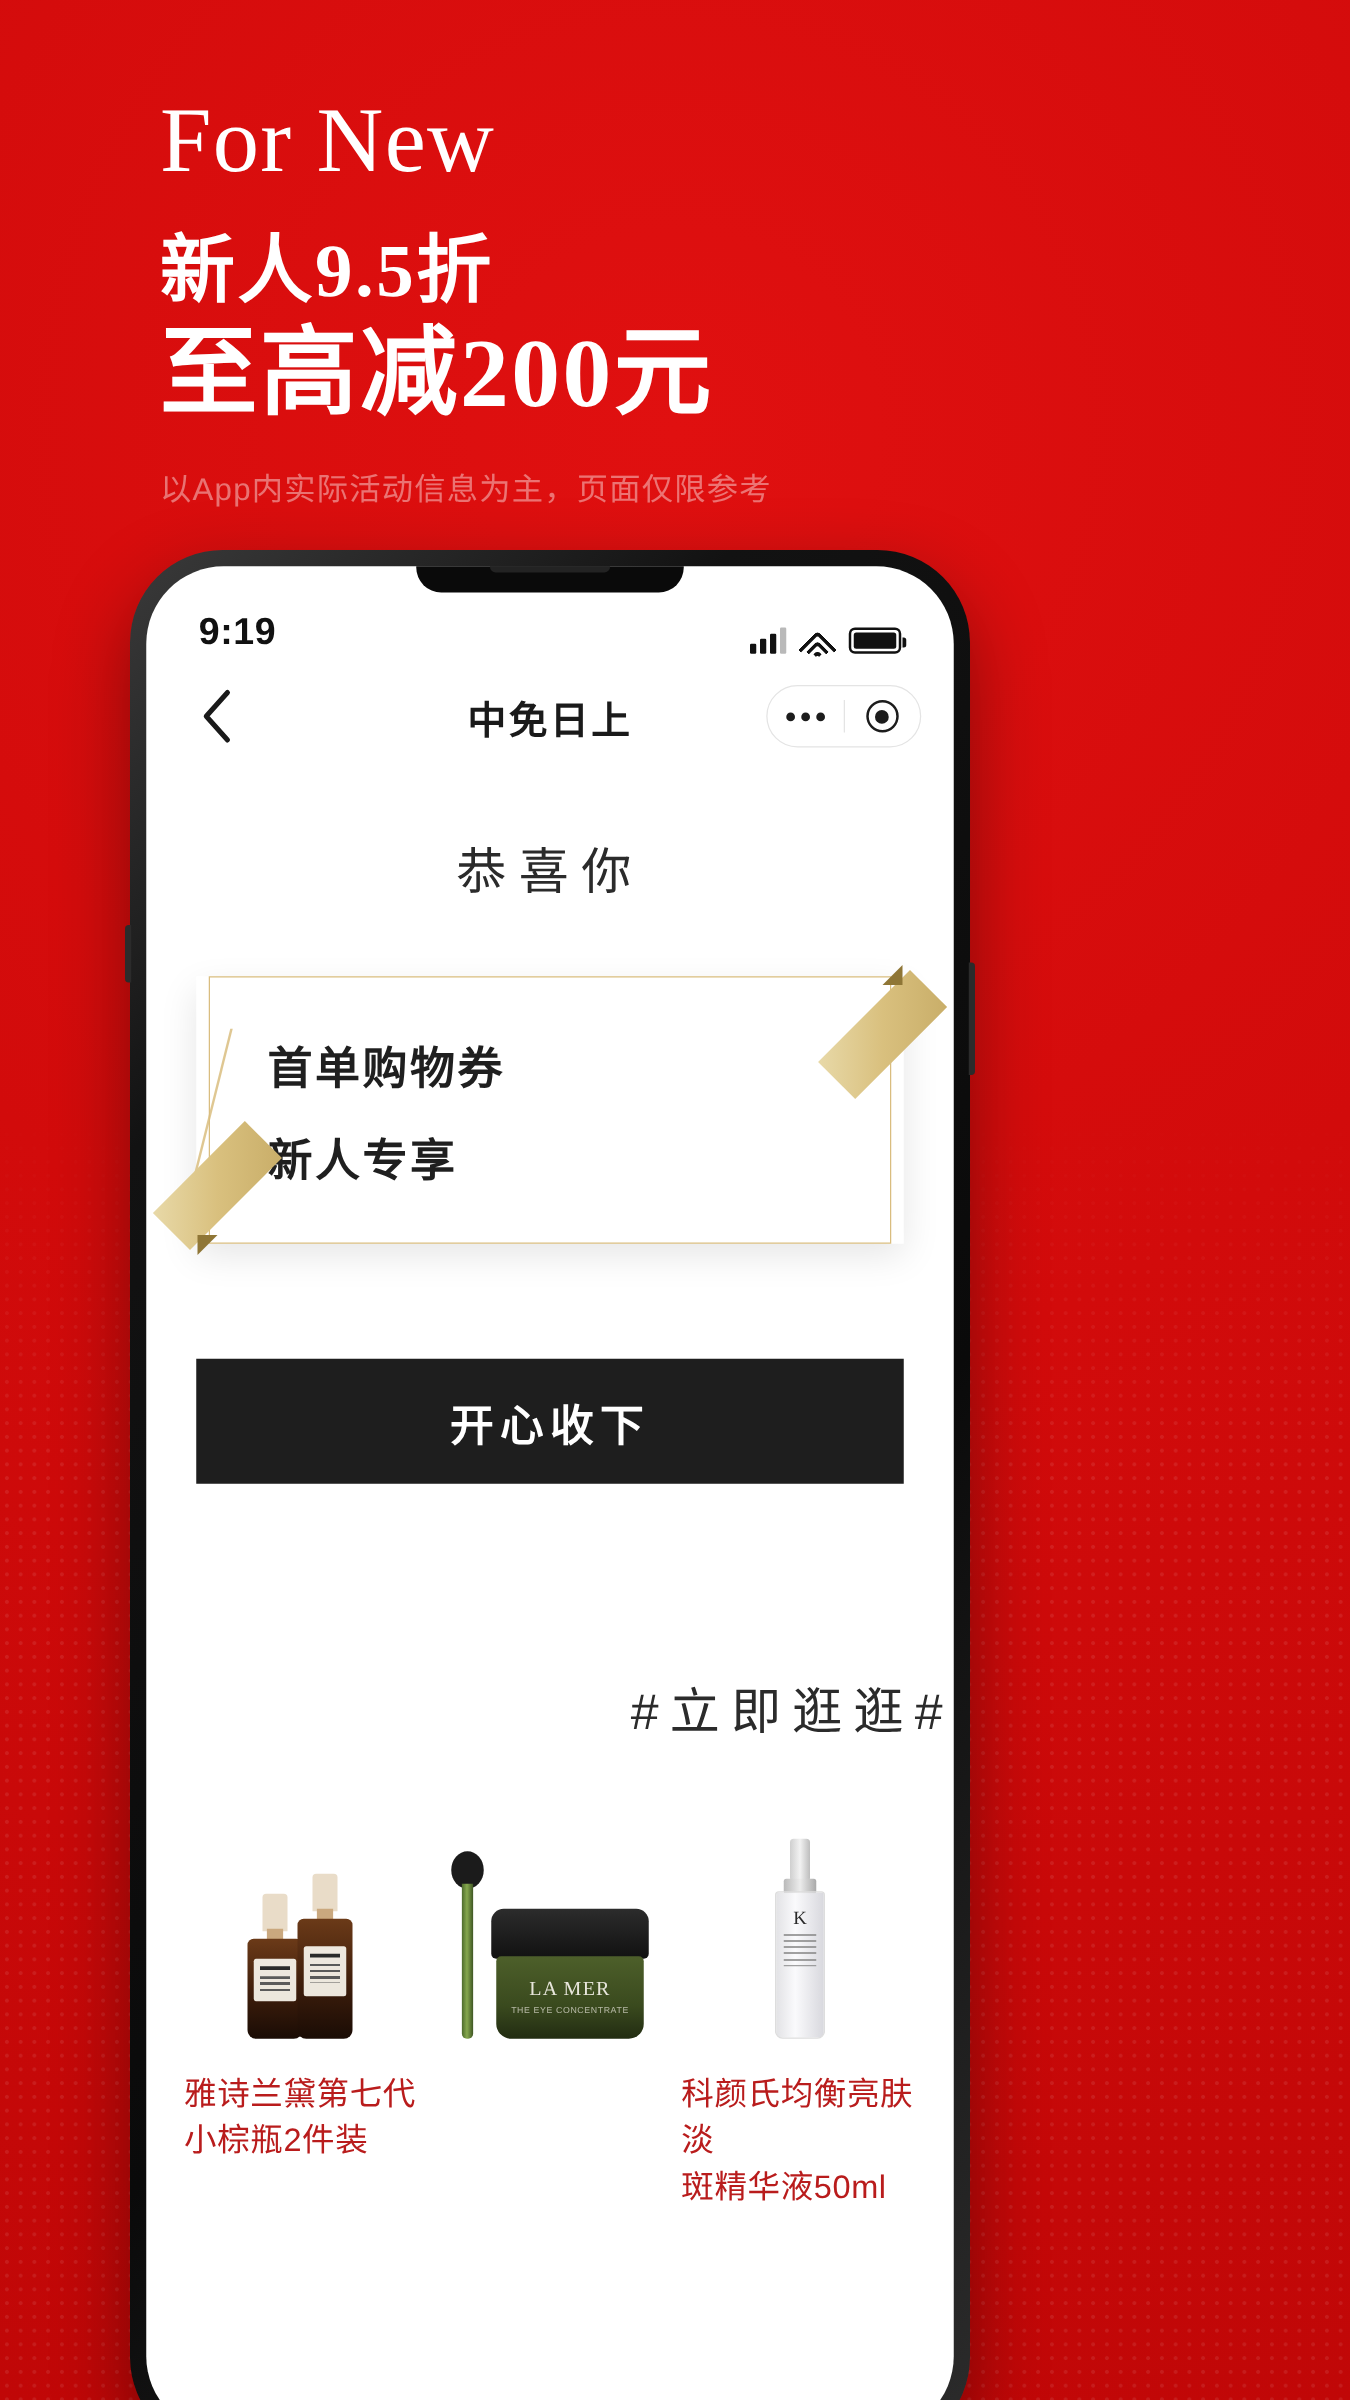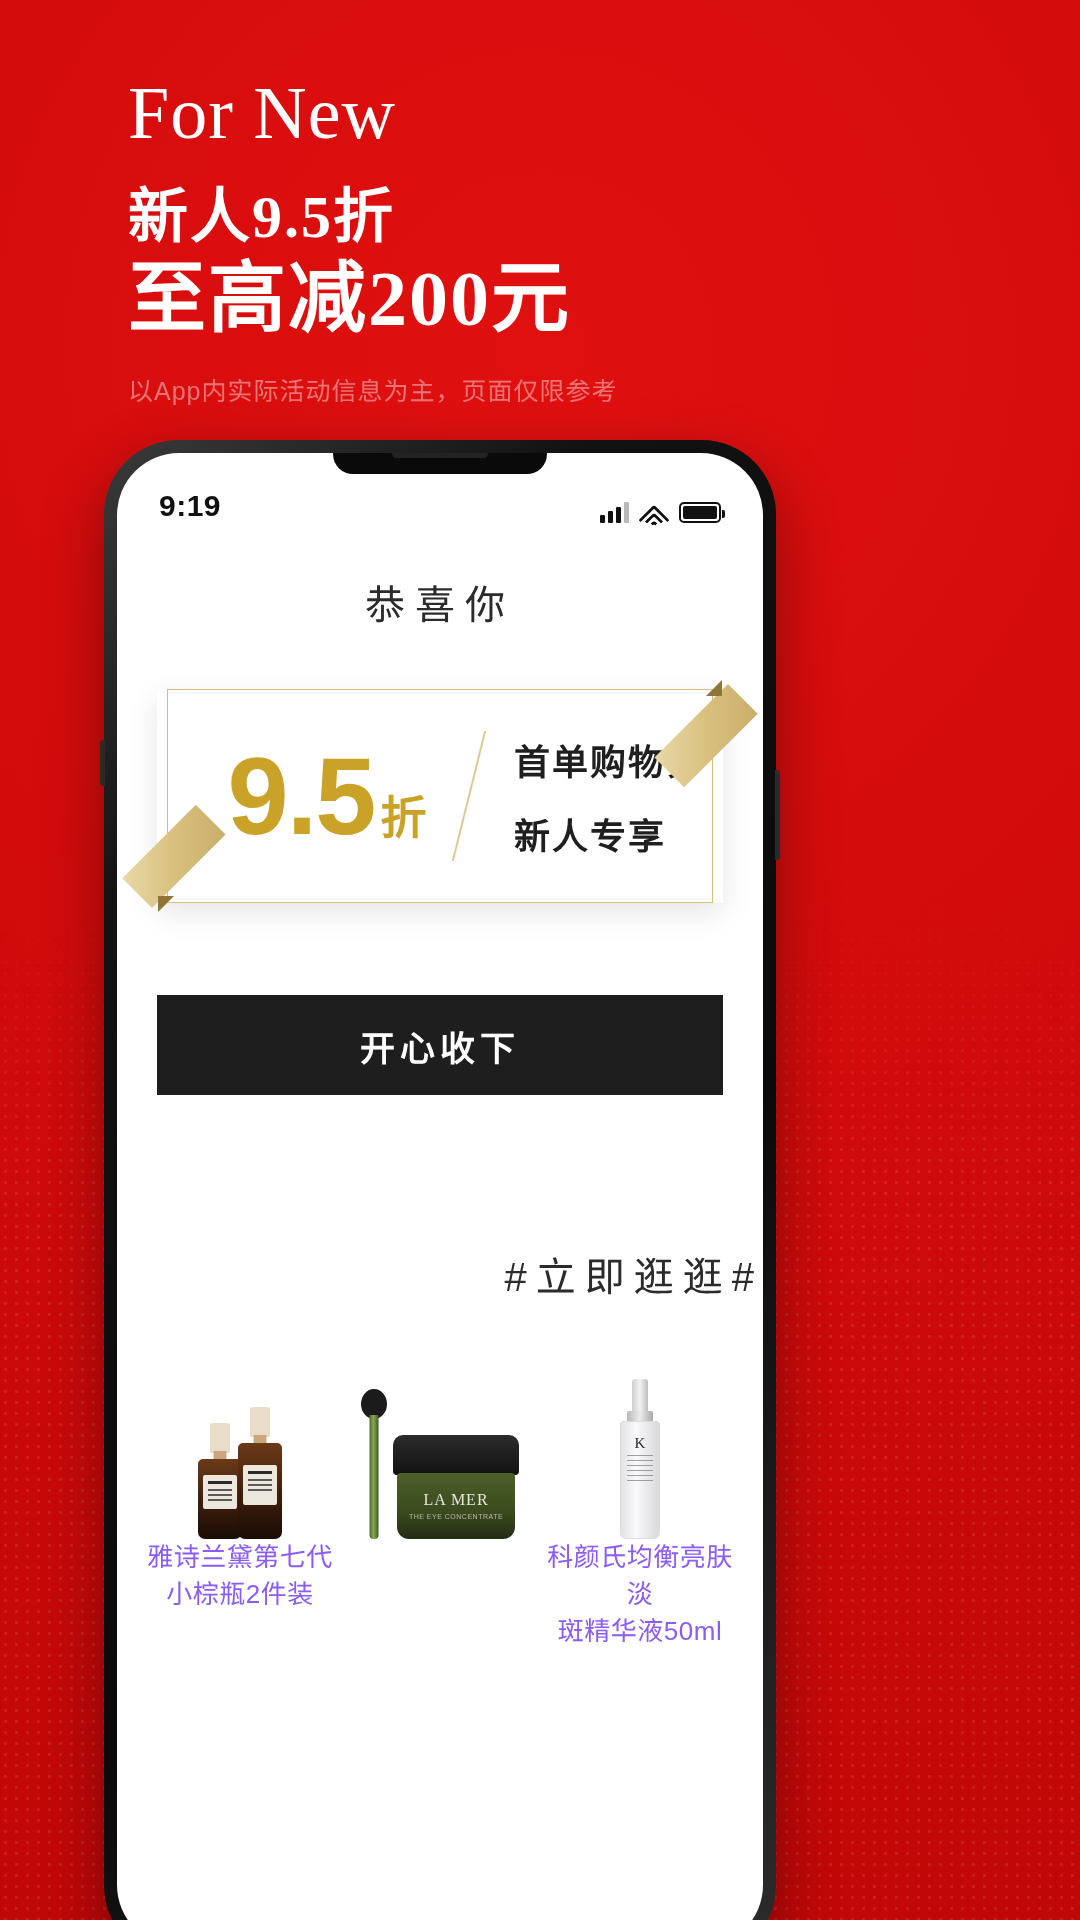--- a/index.html
+++ b/index.html
@@ -225,22 +225,22 @@
   
   .products{
     margin-top:60px; display:flex; padding:0 26px; gap:6px;
   }
   .prod{ flex:1; display:flex; flex-direction:column; align-items:center; cursor:pointer; }
   .prod-img{
     width:190px; height:176px; display:flex; align-items:flex-end; justify-content:center;
     position:relative;
   }
   .prod-name{
-    text-align:center; font-size:26px; line-height:1.42;
-    color:#8b5cf6; letter-spacing:0.5px; max-width:190px;
+    margin-top:26px; font-size:26px; line-height:1.42;
+    color:#b91c1c; letter-spacing:0.5px; max-width:190px;
   }
 
   
   .el-bottle{ position:relative; width:44px; height:132px; }
   .el-bottle .cap{
     position:absolute; top:0; left:50%; transform:translateX(-50%);
     width:20px; height:30px; background:#e9dcc8; border-radius:3px 3px 0 0;
   }
   .el-bottle .neck{
     position:absolute; top:28px; left:50%; transform:translateX(-50%);
@@ -355,36 +355,53 @@
           <span class="a"></span>
             <span class="b"></span>
             <span class="c"></span>
         </span>
         <span class="batt">
             <i></i>
           </span>
       </div>
     </div>
 
+    <div class="navbar">
+      <div class="nav-back">
+        <svg width="26" height="44" viewBox="0 0 26 44" aria-hidden="true">
+          <path d="M22 3 L5 22 L22 41" fill="none" stroke="#1a1a1a" stroke-width="4" stroke-linecap="round" stroke-linejoin="round"></path>
+        </svg>
+      </div>
+      <div class="nav-title">中免日上</div>
+      <div class="capsule">
+        <div class="cap-more">
+            <i></i>
+            <i></i>
+            <i></i>
+          </div>
+        <div class="cap-div"></div>
+        <div class="cap-target">
+          <span class="ring">
+              <i></i>
+            </span>
+        </div>
+      </div>
+    </div>
 
     <div class="content">
 
       <div class="congrats">恭喜你</div>
 
       <div class="coupon-wrap">
         <div class="coupon">
           <span class="gold-band band-tr"></span>
           <span class="notch-dark-tr"></span>
           <span class="gold-band band-bl"></span>
           <span class="notch-dark-bl"></span>
 
-          <div class="coupon-left">
-            <span class="coupon-num">9.5</span>
-            <span class="coupon-unit">折</span>
-          </div>
           <div class="coupon-sep"></div>
           <div class="coupon-right">
             <div>首单购物券</div>
             <div>新人专享</div>
           </div>
         </div>
       </div>
 
       <button class="cta">开心收下</button>
 

